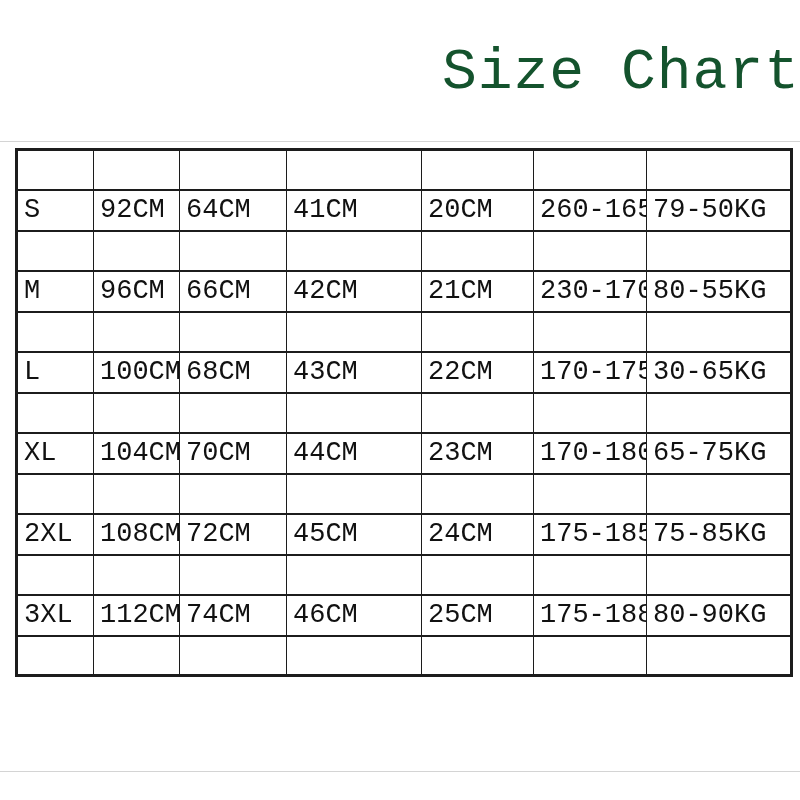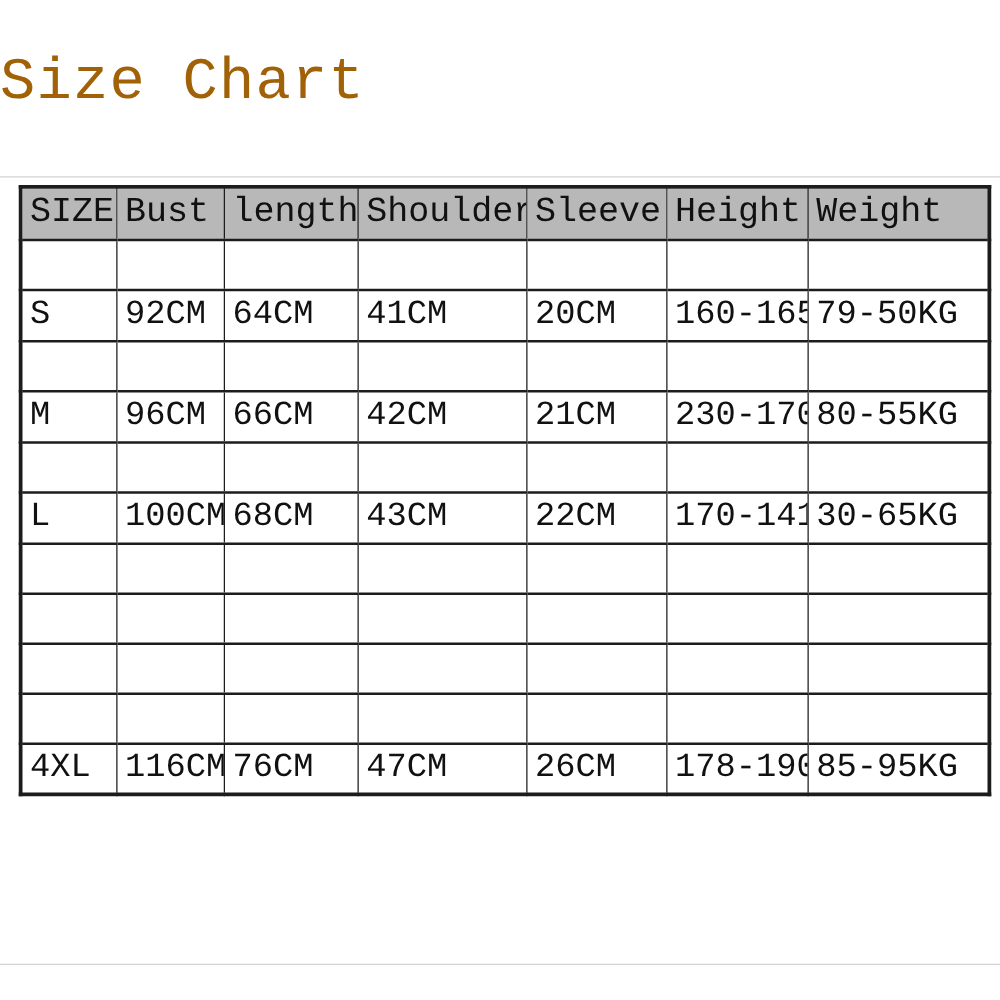--- a/index.html
+++ b/index.html
@@ -7,25 +7,25 @@
     padding: 0;
     width: 800px;
     height: 800px;
     background: #ffffff;
     font-family: "Liberation Mono", "DejaVu Sans Mono", monospace;
     position: relative;
     overflow: hidden;
   }
   .page-title {
     margin-top: 40px;
-    text-align: left;
-    font-size: 47px;
+    text-align: right;
+    font-size: 58px;
     font-weight: normal;
     letter-spacing: 1px;
-    color: #a16207;
+    color: #14532d;
   }
   .faint-h {
     position: absolute;
     left: 0;
     width: 800px;
     height: 1px;
     background: #d4d4d4;
   }
   #faint-top { top: 141px; }
   #faint-bottom { top: 771px; }
@@ -71,46 +71,37 @@
   <colgroup>
     <col style="width:77px">
       <col style="width:86px">
       <col style="width:107px">
     <col style="width:135px">
       <col style="width:112px">
       <col style="width:113px">
     <col style="width:145px">
   </colgroup>
   <tbody>
-    <tr class="header-row">
-      <th>SIZE</th>
-      <th>Bust</th>
-      <th>length</th>
-      <th>Shoulder</th>
-      <th>Sleeve</th>
-      <th>Height</th>
-      <th>Weight</th>
-    </tr>
 
     <tr class="spacer-row">
       <td></td>
         <td></td>
         <td></td>
         <td></td>
         <td></td>
         <td></td>
         <td></td>
     </tr>
     <tr>
       <td>S</td>
       <td>92CM</td>
       <td>64CM</td>
       <td>41CM</td>
       <td>20CM</td>
-      <td>160-165</td>
+      <td>260-165</td>
       <td>79-50KG</td>
     </tr>
 
     <tr class="spacer-row">
       <td></td>
         <td></td>
         <td></td>
         <td></td>
         <td></td>
         <td></td>
@@ -134,66 +125,84 @@
         <td></td>
         <td></td>
         <td></td>
     </tr>
     <tr>
       <td>L</td>
       <td>100CM</td>
       <td>68CM</td>
       <td>43CM</td>
       <td>22CM</td>
-      <td>170-141</td>
+      <td>170-175</td>
       <td>30-65KG</td>
     </tr>
 
     <tr class="spacer-row">
       <td></td>
         <td></td>
         <td></td>
         <td></td>
         <td></td>
         <td></td>
         <td></td>
     </tr>
-
-    <tr class="spacer-row">
-      <td></td>
-        <td></td>
-        <td></td>
-        <td></td>
-        <td></td>
-        <td></td>
-        <td></td>
-    </tr>
-
-    <tr class="spacer-row">
-      <td></td>
-        <td></td>
-        <td></td>
-        <td></td>
-        <td></td>
-        <td></td>
-        <td></td>
-    </tr>
-
-    <tr class="spacer-row">
-      <td></td>
-        <td></td>
-        <td></td>
-        <td></td>
-        <td></td>
-        <td></td>
-        <td></td>
-    </tr>
-    <tr>
-      <td>4XL</td>
-      <td>116CM</td>
-      <td>76CM</td>
-      <td>47CM</td>
-      <td>26CM</td>
-      <td>178-190</td>
-      <td>85-95KG</td>
+    <tr>
+      <td>XL</td>
+      <td>104CM</td>
+      <td>70CM</td>
+      <td>44CM</td>
+      <td>23CM</td>
+      <td>170-180</td>
+      <td>65-75KG</td>
+    </tr>
+
+    <tr class="spacer-row">
+      <td></td>
+        <td></td>
+        <td></td>
+        <td></td>
+        <td></td>
+        <td></td>
+        <td></td>
+    </tr>
+    <tr>
+      <td>2XL</td>
+      <td>108CM</td>
+      <td>72CM</td>
+      <td>45CM</td>
+      <td>24CM</td>
+      <td>175-185</td>
+      <td>75-85KG</td>
+    </tr>
+
+    <tr class="spacer-row">
+      <td></td>
+        <td></td>
+        <td></td>
+        <td></td>
+        <td></td>
+        <td></td>
+        <td></td>
+    </tr>
+    <tr>
+      <td>3XL</td>
+      <td>112CM</td>
+      <td>74CM</td>
+      <td>46CM</td>
+      <td>25CM</td>
+      <td>175-188</td>
+      <td>80-90KG</td>
+    </tr>
+
+    <tr class="spacer-row">
+      <td></td>
+        <td></td>
+        <td></td>
+        <td></td>
+        <td></td>
+        <td></td>
+        <td></td>
     </tr>
   </tbody>
 </table>
 
 </body></html>

